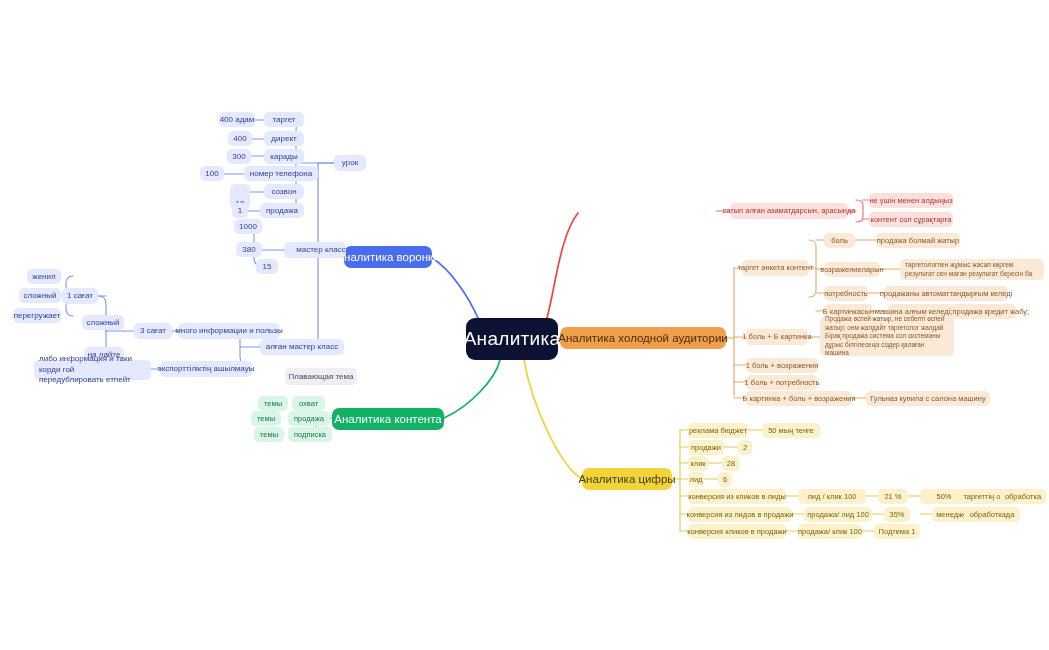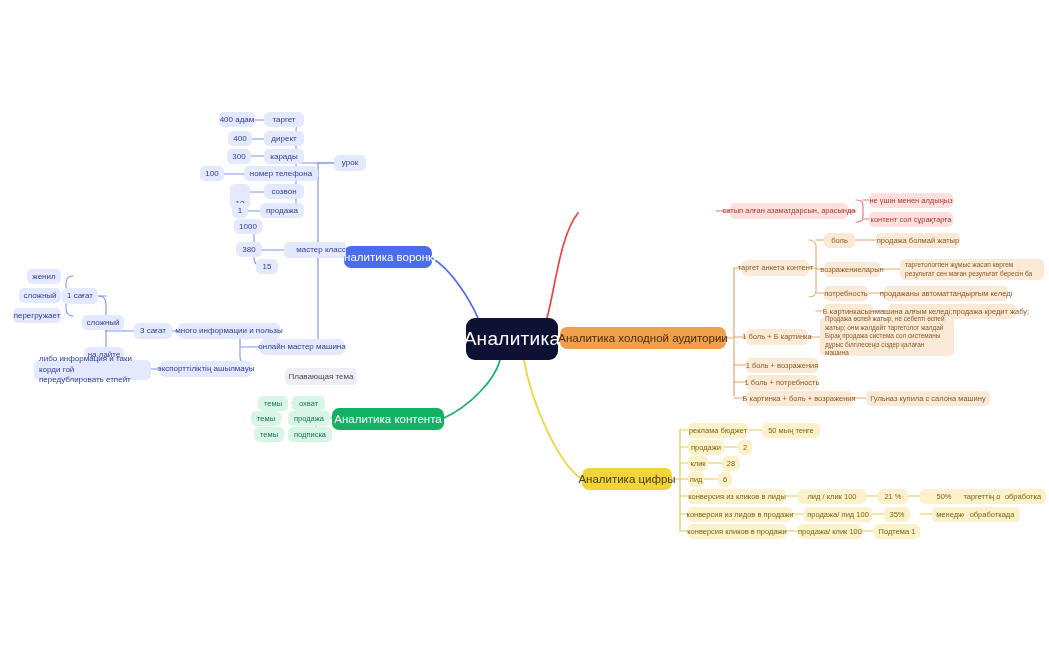--- a/index.html
+++ b/index.html
@@ -206,21 +206,21 @@
   <div class="node fam-blue" style="left:284px;top:242px;width:62px;height:16px;padding-left:12px;">
     <span>мастер класс</span></div>
   <div class="node fam-blue" style="left:234px;top:219px;width:28px;height:15px;">
     <span>1000</span></div>
   <div class="node fam-blue" style="left:236px;top:242px;width:26px;height:15px;">
     <span>380</span></div>
   <div class="node fam-blue" style="left:240px;top:259px;width:22px;height:15px;margin-left:16px;">
     <span>15</span></div>
 
   <div class="node fam-blue" style="left:260px;top:339px;width:84px;height:16px;">
-    <span>онлайн мастер машина</span></div>
+    <span>алған мастер класс</span></div>
 
   <div class="node fam-blue" style="left:178px;top:323px;width:102px;height:16px;">
     <span>много информации и пользы</span></div>
   <div class="node fam-blue" style="left:134px;top:323px;width:38px;height:16px;">
     <span>3 сағат</span></div>
   <div class="node fam-blue" style="left:82px;top:315px;width:42px;height:15px;">
     <span>сложный</span></div>
   <div class="node fam-blue" style="left:84px;top:347px;width:40px;height:15px;">
     <span>на лайте</span></div>
 

